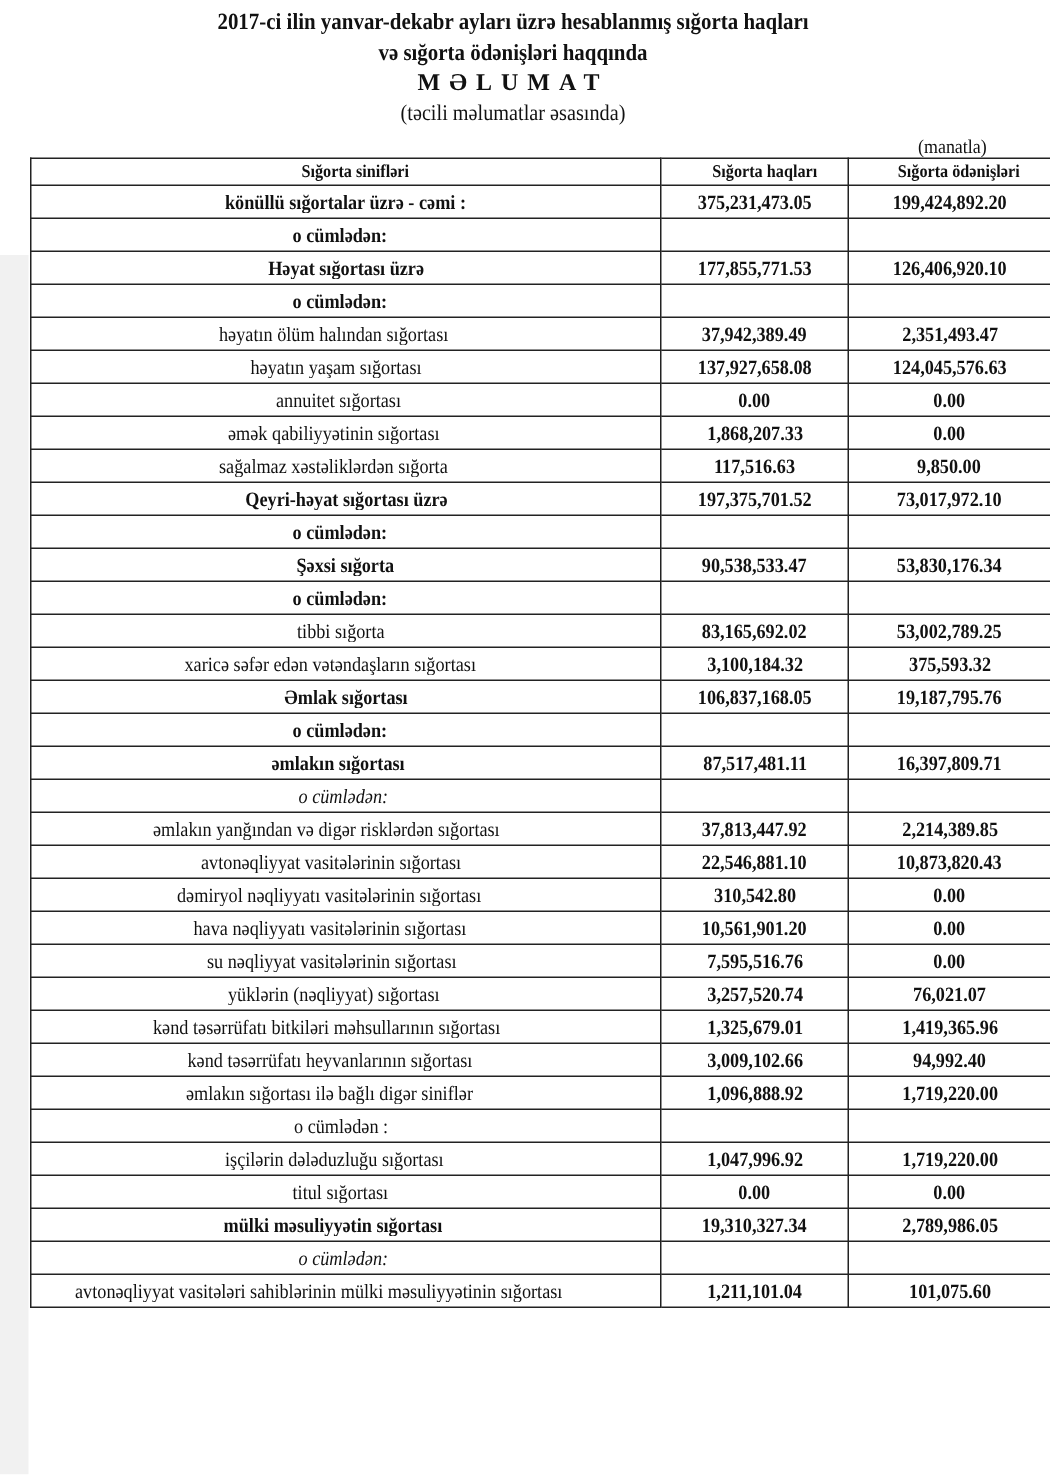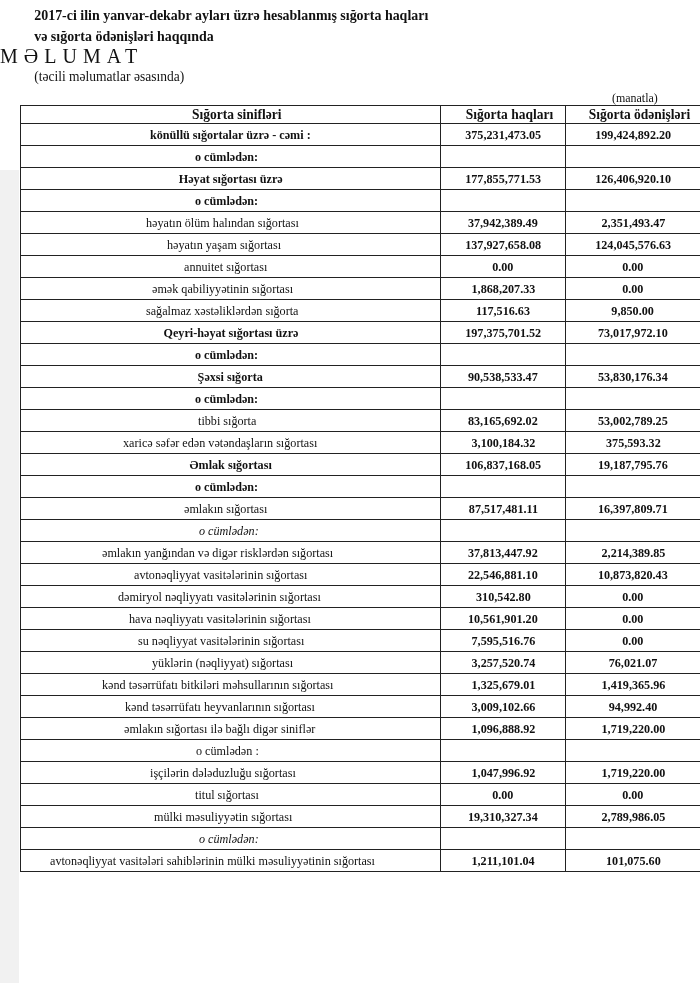--- a/index.html
+++ b/index.html
@@ -1,34 +1,34 @@
 <!DOCTYPE html>
 <html><head>
 <meta charset="utf-8">
 <style>
   html, body { margin: 0; padding: 0; background: #ffffff; }
   body { width: 700px; height: 983px; position: relative; overflow: hidden;
          font-family: "Liberation Serif", "DejaVu Serif", serif; color: #111; }
   .left-strip { position: absolute; left: 0; top: 170px; width: 19px; height: 813px; background: #f1f1f1; }
-  .header { position: absolute; left: 0; top: 4px; width: 684px; }
+  .header { position: absolute; left: 0; top: 4px; width: 684px; text-align: center; }
   .title1 { font-weight: bold; font-size: 15.5px; line-height: 21px; transform: scaleX(0.9); }
   .title2 { font-weight: bold; font-size: 15.5px; line-height: 21px; transform: scaleX(0.9); }
-  .title3 { font-weight: normal; font-size: 20px; line-height: 20px; letter-spacing: 6px; }
+  .title3 { font-weight: bold; font-size: 16px; line-height: 20px; letter-spacing: 6px; }
   .subtitle { font-size: 15px; line-height: 20px; transform: scaleX(0.9); }
   .unit { position: absolute; right: 40px; top: 90px; font-size: 13px; transform: scaleX(0.92); }
   table { position: absolute; left: 20px; top: 105px; width: 680px;
           border-collapse: collapse; table-layout: fixed; }
   col.c1 { width: 420px; } col.c2 { width: 125px; } col.c3 { width: 135px; }
   td, th { border: 1.5px solid #222; height: 21px; padding: 0 3px; font-size: 13.5px;
            white-space: nowrap; overflow: hidden; }
-  th { font-weight: bold; text-align: center; height: 17px; font-size: 15px; padding-left: 16px; }
+  th { font-weight: bold; text-align: center; height: 17px; font-size: 12px; padding-left: 16px; }
   td.num { text-align: center; font-weight: bold; font-size: 13.5px; }
   td.name { text-align: center; }
   tr.bold-center td.name { font-weight: bold; }
-  tr.bold-left td.name { font-weight: normal; }
+  tr.bold-left td.name { font-weight: bold; }
   tr.sub td.name { font-weight: bold; }
   tr.sub-italic td.name { font-style: italic; padding-left: 6px; }
   tr.sub-plain td.name { font-weight: normal; font-family: Liberation Serif, serif; }
   .sq { display: inline-block; transform: scaleX(0.9); transform-origin: left center; }
   td.num .sq, tr.bold-center td.name .sq, th .sq { transform-origin: center center; }
 </style>
 </head>
 <body>
 
 <div class="left-strip"></div>

